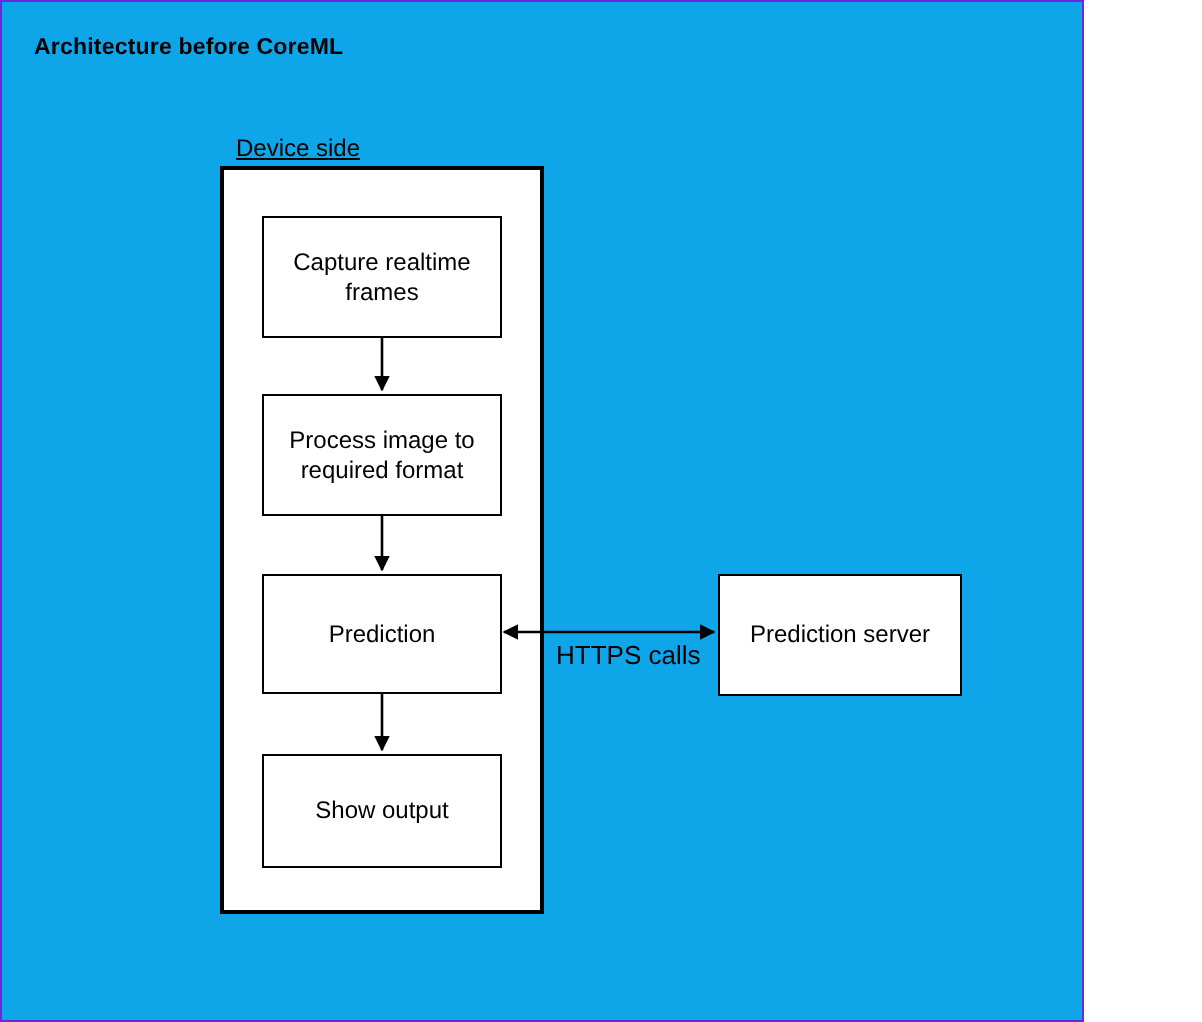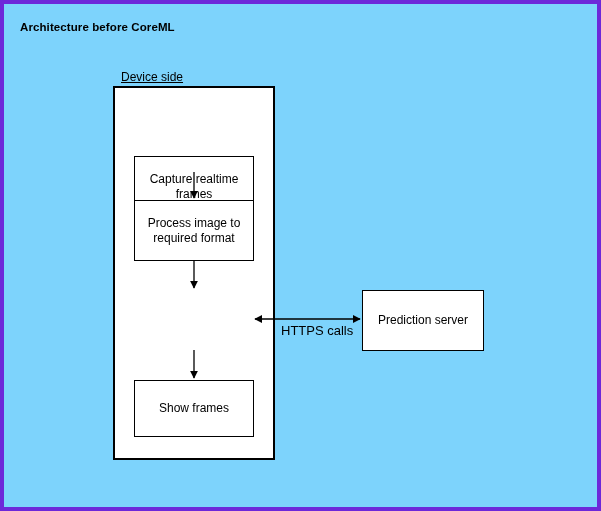--- a/index.html
+++ b/index.html
@@ -10,25 +10,25 @@
   }
   body {
     width: 601px;
     height: 511px;
     overflow: hidden;
     font-family: "Liberation Sans", sans-serif;
   }
 
   #canvas {
     position: relative;
-    width: 601px;
+    width: 542px;
     height: 511px;
     box-sizing: border-box;
-    background: #7dd3fc;
-    border: 4px solid #6d28d9;
+    background: #0ea5e9;
+    border: 1px solid #6d28d9;
     overflow: hidden;
   }
 
   .diagram-title {
     position: absolute;
     left: 16px;
     top: 17px;
     font-size: 11.5px;
     font-weight: bold;
     color: #000000;
@@ -66,21 +66,21 @@
     display: flex;
     align-items: center;
     justify-content: center;
     text-align: center;
     font-size: 12px;
     line-height: 15px;
     color: #000000;
   }
   .node span { display: block; padding: 0 6px; }
 
-  #node-capture   { left: 130px; top: 107px; width: 120px; height: 61px; margin-top: 45px; }
+  #node-capture   { left: 130px; top: 107px; width: 120px; height: 61px; }
   #node-process   { left: 130px; top: 196px; width: 120px; height: 61px; text-align: center; }
   #node-prediction{ left: 130px; top: 286px; width: 120px; height: 60px; }
   #node-show      { left: 130px; top: 376px; width: 120px; height: 57px; }
   #node-server    { left: 358px; top: 286px; width: 122px; height: 61px; }
 
   .edge-svg {
     position: absolute;
     left: 0;
     top: 0;
     width: 601px;
@@ -108,23 +108,26 @@
   <div class="container-box"></div>
 
   <div class="node" id="node-capture">
     <span>Capture realtime frames</span>
   </div>
 
   <div class="node" id="node-process">
     <span>Process image to required format</span>
   </div>
 
+  <div class="node" id="node-prediction">
+    <span>Prediction</span>
+  </div>
 
   <div class="node" id="node-show">
-    <span>Show frames</span>
+    <span>Show output</span>
   </div>
 
   <div class="node" id="node-server">
     <span>Prediction server</span>
   </div>
 
   <svg class="edge-svg" viewBox="0 0 601 511" xmlns="http://www.w3.org/2000/svg">
     <defs>
       <marker id="arrowEnd" viewBox="0 0 10 10" refX="9" refY="5" markerWidth="6" markerHeight="6" orient="auto-start-reverse">
         <path d="M 0 0 L 10 5 L 0 10 z" fill="#000000"></path>

